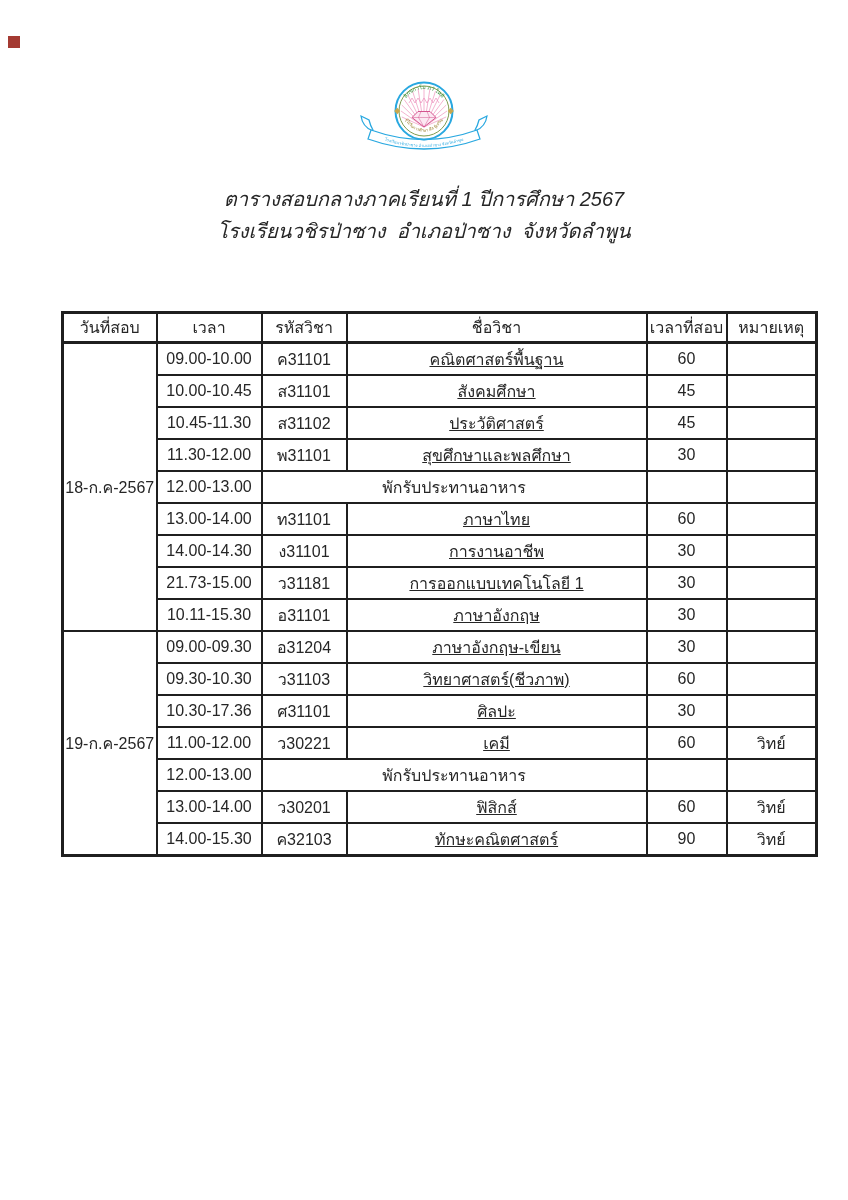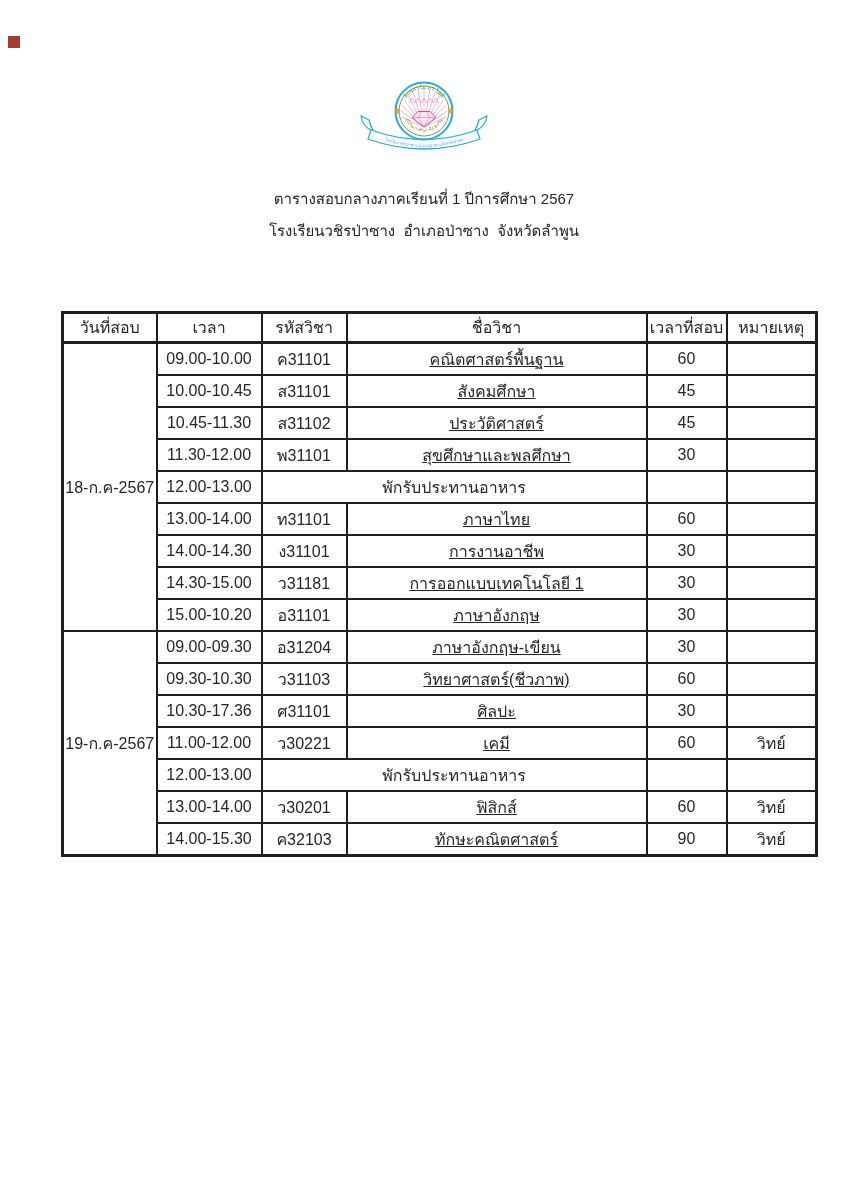--- a/index.html
+++ b/index.html
@@ -17,21 +17,21 @@
   }
   .logo-wrap{
     position:absolute;top:72px;left:0;right:0;
     display:flex;justify-content:center;
   }
   .titles{
     position:absolute;top:183px;left:0;width:100%;
     text-align:center;
   }
   .title-line{
-    font-size:15px;line-height:32px;white-space:pre;
+    font-size:20px;line-height:32px;white-space:pre;font-style:italic;
   }
   .schedule{
     position:absolute;top:311px;left:61px;
   }
   table.exam{
     border-collapse:collapse;table-layout:fixed;width:754px;
     border:3px solid #1f1f1f;
   }
   table.exam th, table.exam td{
     border:2px solid #1f1f1f;
@@ -180,28 +180,28 @@
             <td class="c-note"></td>
           </tr>
           <tr>
             <td class="c-time">14.00-14.30</td>
             <td class="c-code">ง31101</td>
             <td class="c-subject">การงานอาชีพ</td>
             <td class="c-dur">30</td>
             <td class="c-note"></td>
           </tr>
           <tr>
-            <td class="c-time">14.30-15.00</td>
+            <td class="c-time">21.73-15.00</td>
             <td class="c-code">ว31181</td>
             <td class="c-subject">การออกแบบเทคโนโลยี 1</td>
             <td class="c-dur">30</td>
             <td class="c-note"></td>
           </tr>
           <tr>
-            <td class="c-time">15.00-10.20</td>
+            <td class="c-time">10.11-15.30</td>
             <td class="c-code">อ31101</td>
             <td class="c-subject">ภาษาอังกฤษ</td>
             <td class="c-dur">30</td>
             <td class="c-note"></td>
           </tr>
           <tr>
             <td class="c-date" rowspan="7">19-ก.ค-2567</td>
             <td class="c-time">09.00-09.30</td>
             <td class="c-code">อ31204</td>
             <td class="c-subject">ภาษาอังกฤษ-เขียน</td>

